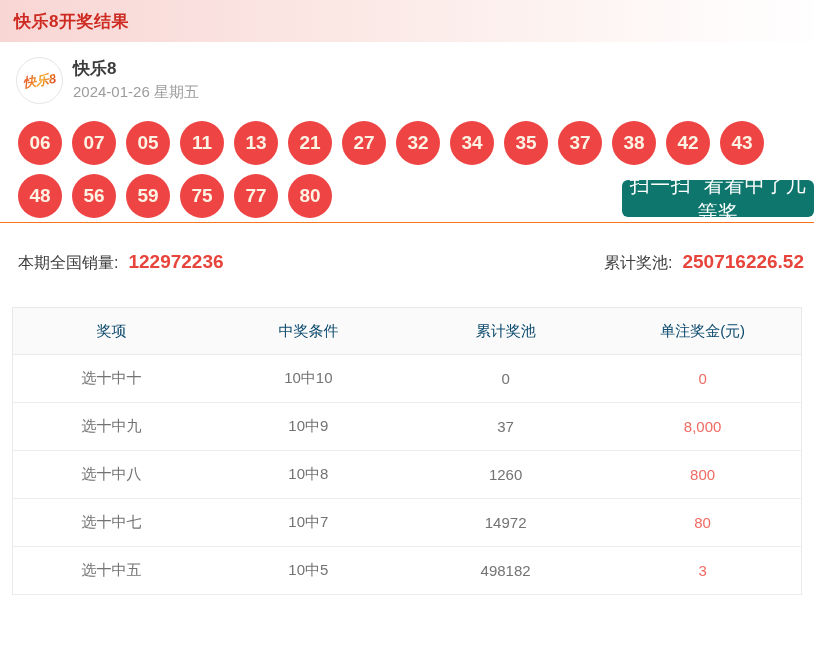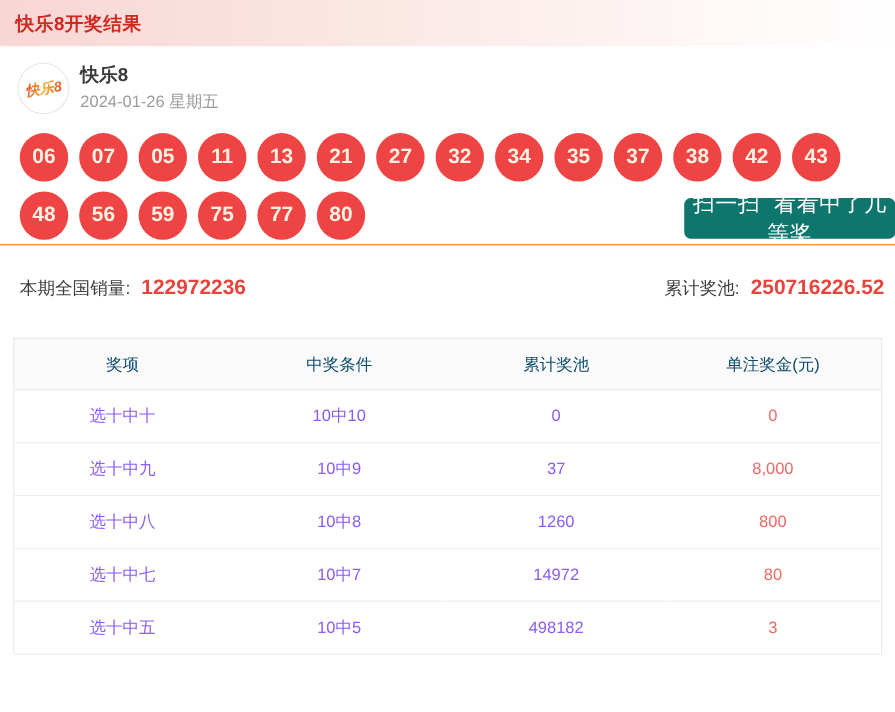--- a/index.html
+++ b/index.html
@@ -47,21 +47,21 @@
     display:flex; justify-content:space-between; align-items:baseline; height:63px; }
   .meta-group { display:flex; align-items:baseline; }
   .meta-label { font-size:16px; color:#3c3c3c; }
   .meta-value { font-size:19px; font-weight:bold; color:#e7443b; margin-left:10px; }
 
   
   .prize-table { margin:22px 12px 0 12px; width:790px; border-collapse:collapse;
     border:1px solid #e9e9e9; table-layout:fixed; }
   .prize-table th { height:47px; background:#fafafa; font-size:15px; font-weight:normal;
     color:#0c4a6e; text-align:center; border-bottom:1px solid #e9e9e9; }
-  .prize-table td { height:48px; font-size:15px; color:#8b5cf6; text-align:center;
+  .prize-table td { height:48px; font-size:15px; color:#737373; text-align:center;
     border-bottom:1px solid #ececec; background:#fff; }
   .prize-table td.amount { color:#ef6a63; }
 </style>
 </head>
 <body>
 
 <div class="banner">
   <span class="banner-title">快乐8开奖结果</span>
 </div>
 

